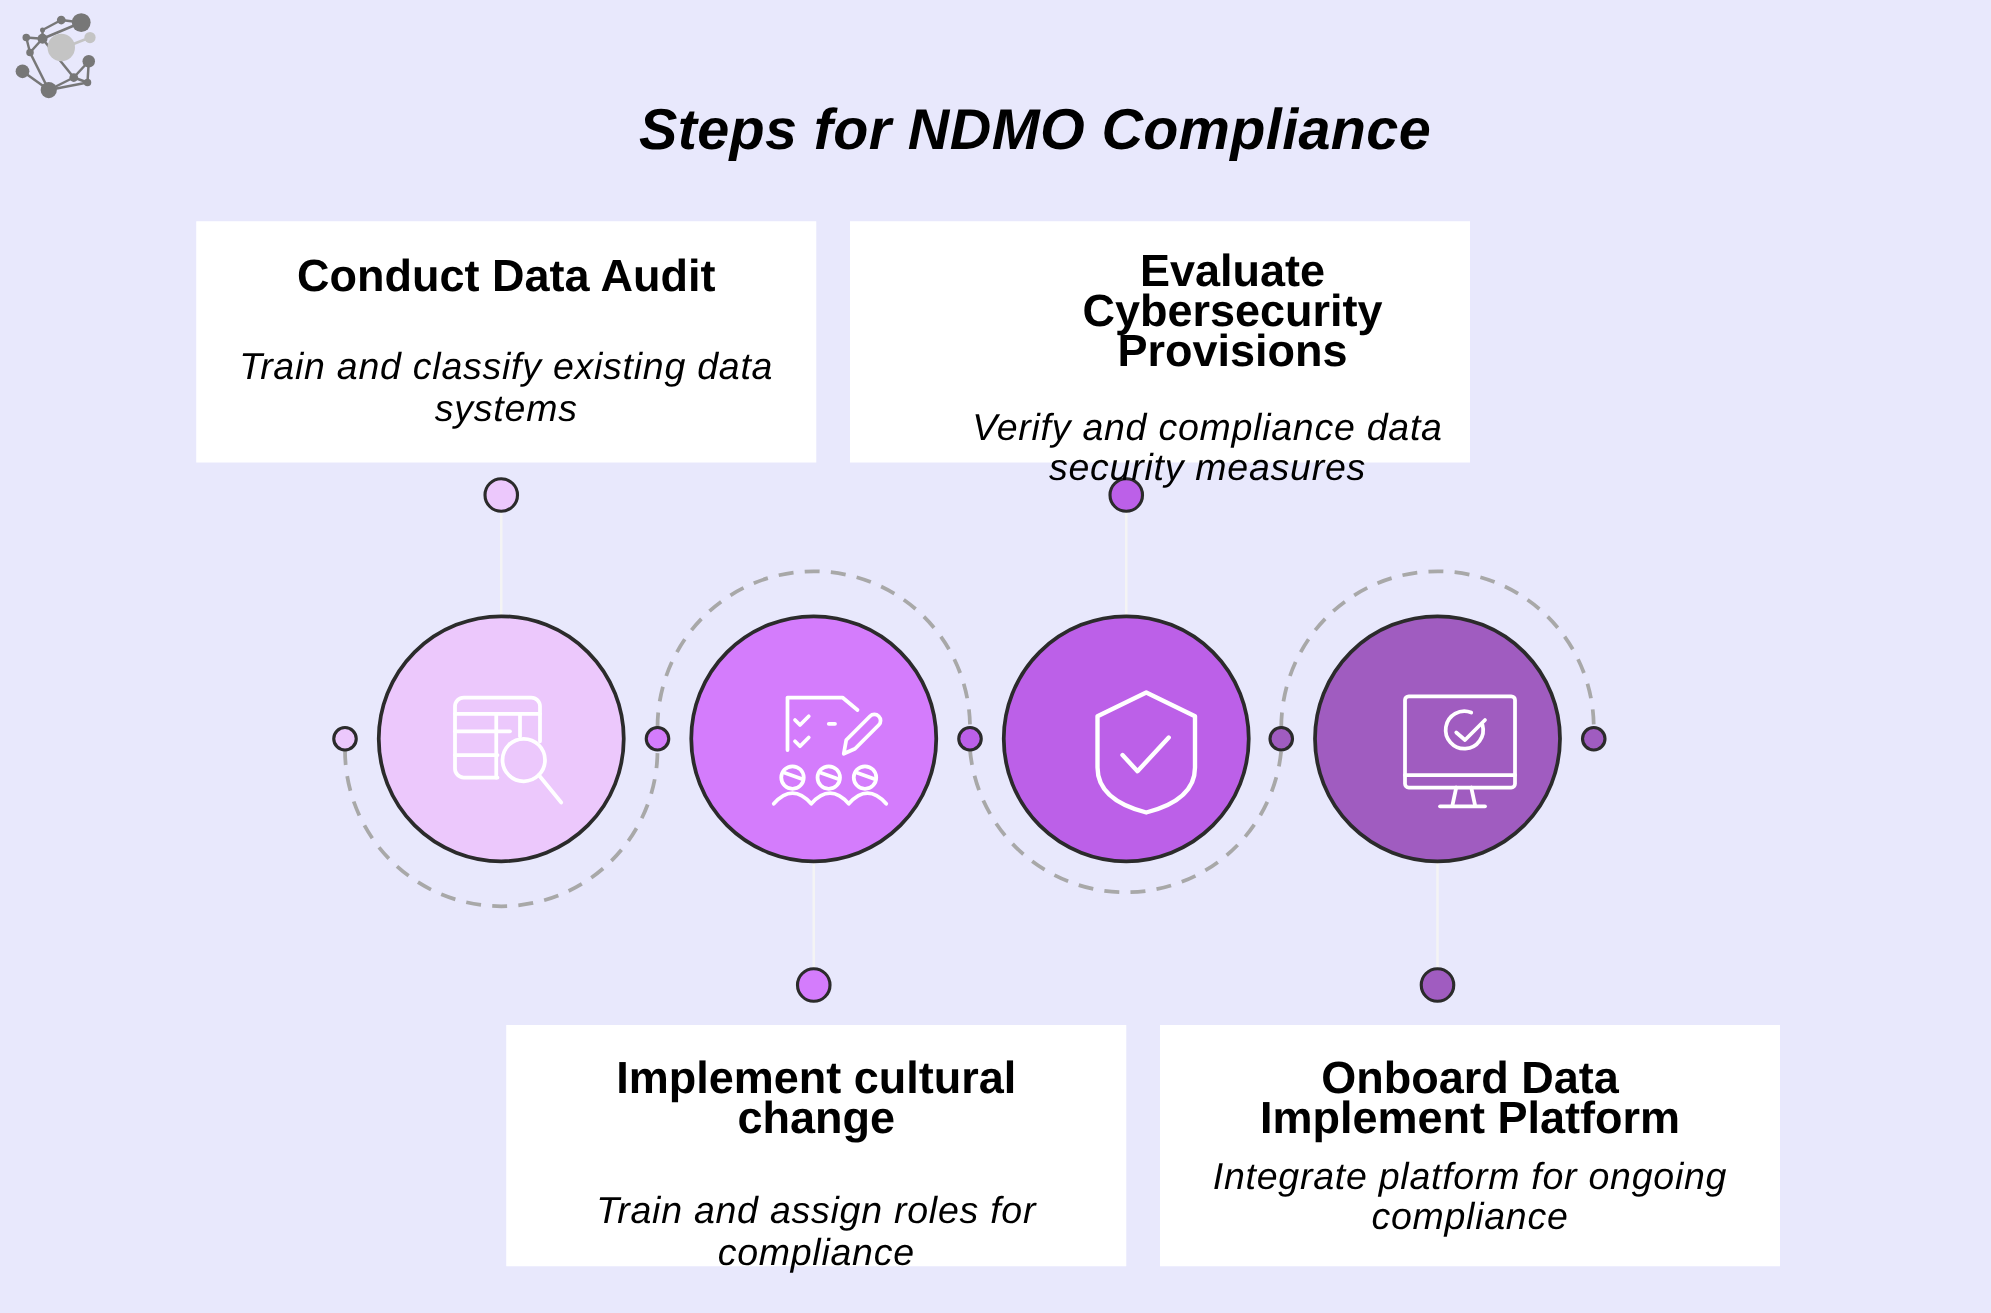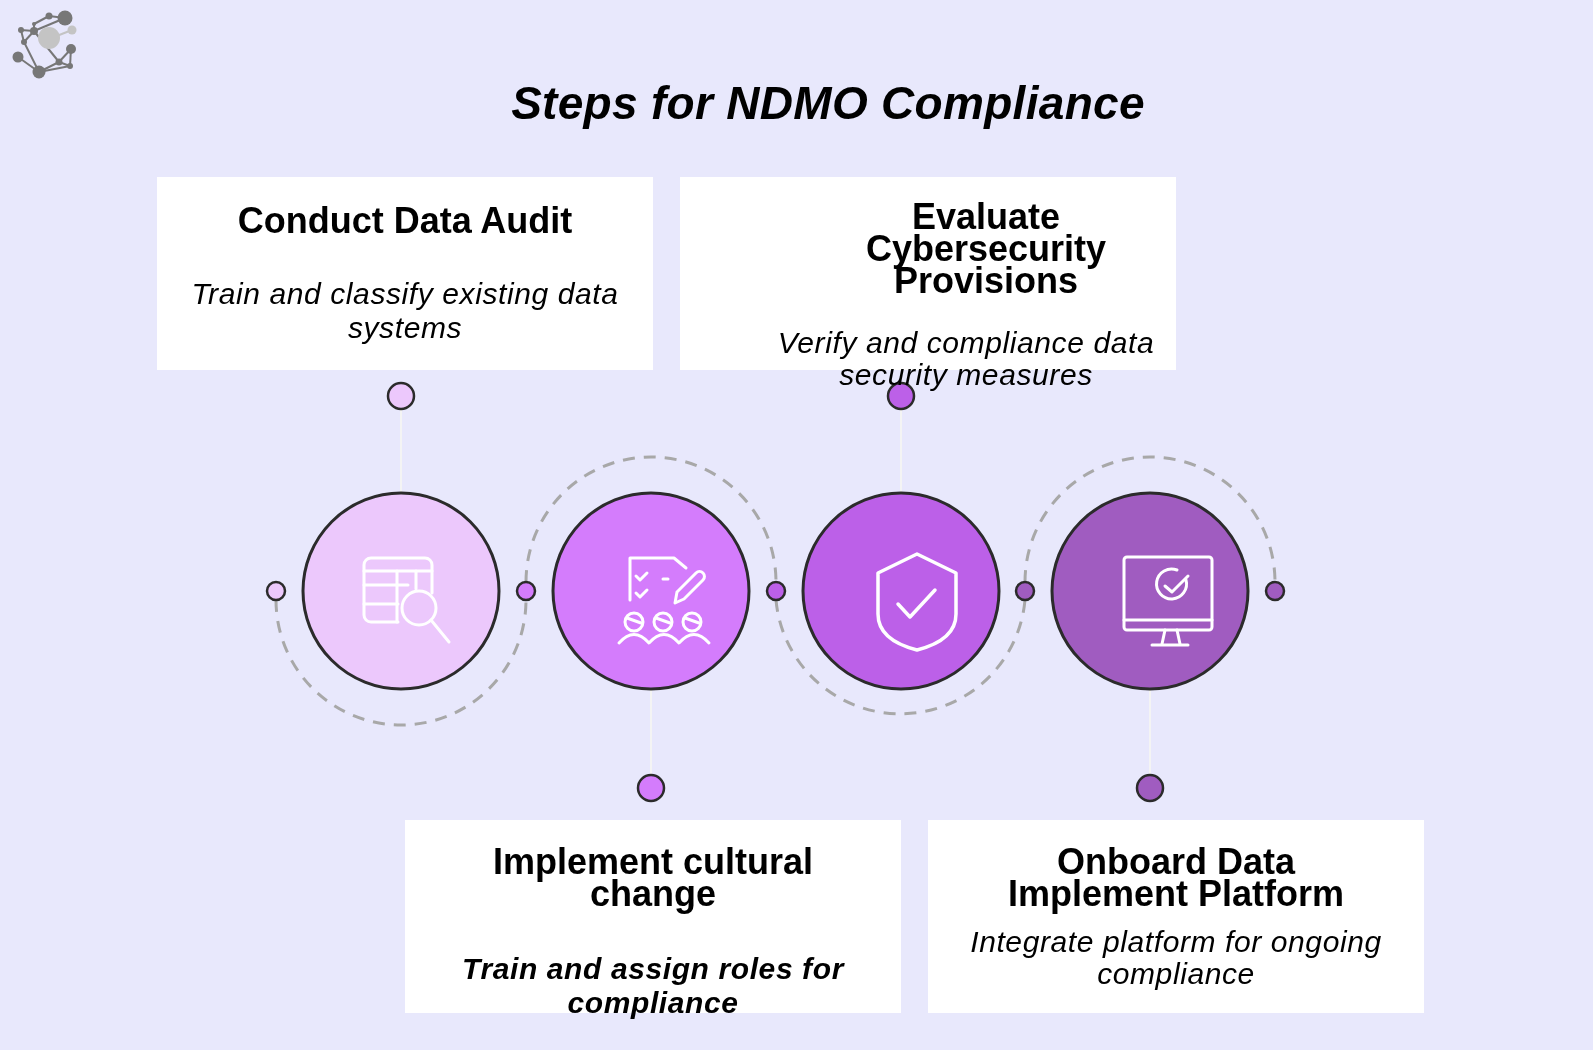--- a/index.html
+++ b/index.html
@@ -142,19 +142,19 @@
   <div class="desc" style="margin-top:40px; width:440px;">Train and classify existing data systems</div>
 </div>
 
 <div class="card" style="left:680px; top:177px; padding-top:24px;align-items:flex-end;">
   <div class="heading" style="width:380px;">Evaluate Cybersecurity Provisions</div>
   <div class="desc" style="margin-top:30px; width:420px; line-height:32px;">Verify and compliance data security measures</div>
 </div>
 
 <div class="card" style="left:405px; top:820px; padding-top:26px;">
   <div class="heading" style="width:440px;">Implement cultural change</div>
-  <div class="desc" style="margin-top:42px; width:400px;font-weight:bold;">Train and assign roles for compliance</div>
+  <div class="desc" style="margin-top:42px; width:400px;">Train and assign roles for compliance</div>
 </div>
 
 <div class="card" style="left:928px; top:820px; padding-top:26px;">
   <div class="heading" style="width:420px;">Onboard Data Implement Platform</div>
   <div class="desc" style="margin-top:16px; width:470px; line-height:32px;">Integrate platform for ongoing compliance</div>
 </div>
 
 </body></html>

